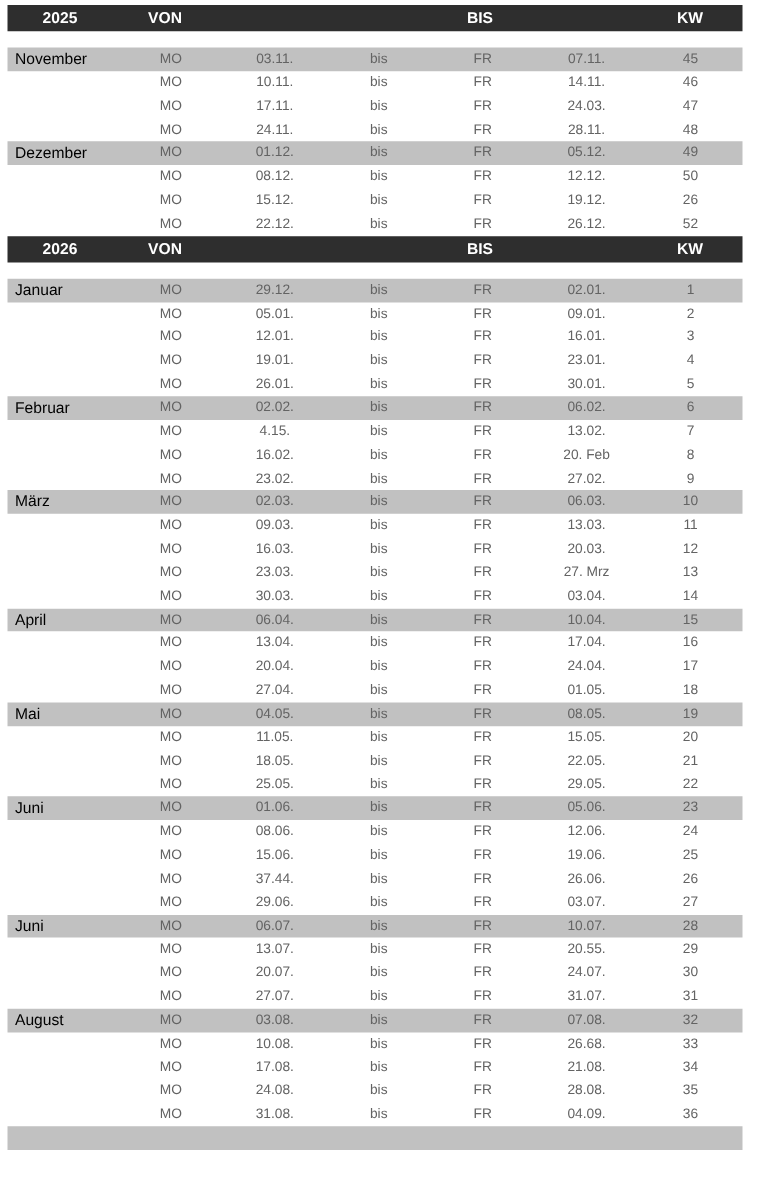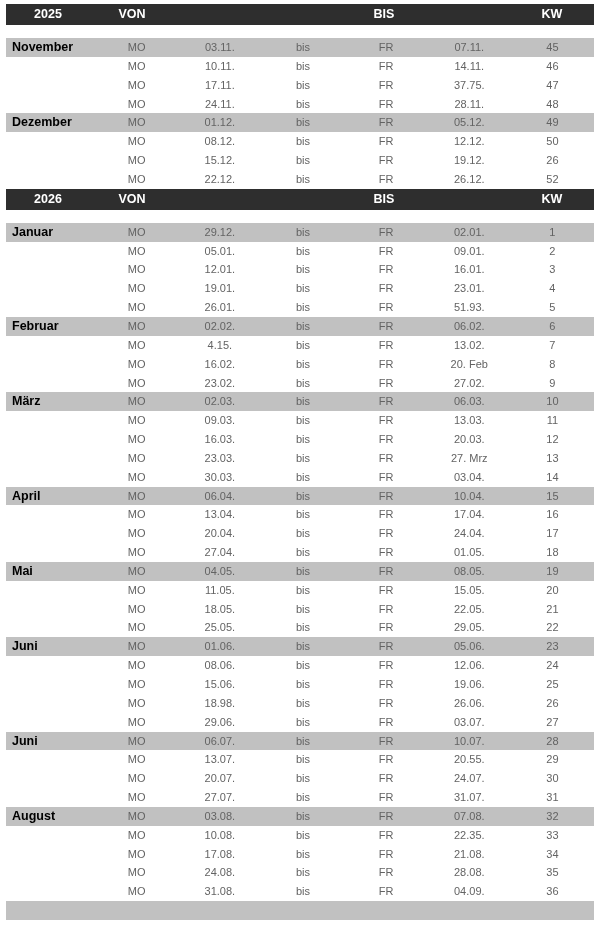--- a/index.html
+++ b/index.html
@@ -38,21 +38,21 @@
     flex: 1 1 0;
     text-align: center;
     white-space: nowrap;
     overflow: visible;
   }
   .cell.c-month {
     text-align: left;
     padding-left: 6px;
   }
   .row .c-month {
-    font-weight: bold;
+    font-weight: normal;
     color: #000000;
     font-size: 12.5px;
   }
   .header-bar .c-month { text-align: center; padding-left: 0; }
 
   .partial-band {
     height: 18.85px;
     background: var(--band-bg, #c1c1c1);
     margin: 0 7px 0 6px;
   }
@@ -90,21 +90,21 @@
     <div class="cell">FR</div>
     <div class="cell">14.11.</div>
     <div class="cell">46</div>
   </div>
         <div class="row">
     <div class="cell c-month"></div>
     <div class="cell">MO</div>
     <div class="cell">17.11.</div>
     <div class="cell">bis</div>
     <div class="cell">FR</div>
-    <div class="cell">37.75.</div>
+    <div class="cell">24.03.</div>
     <div class="cell">47</div>
   </div>
         <div class="row">
     <div class="cell c-month"></div>
     <div class="cell">MO</div>
     <div class="cell">24.11.</div>
     <div class="cell">bis</div>
     <div class="cell">FR</div>
     <div class="cell">28.11.</div>
     <div class="cell">48</div>
@@ -194,21 +194,21 @@
     <div class="cell">FR</div>
     <div class="cell">23.01.</div>
     <div class="cell">4</div>
   </div>
         <div class="row">
     <div class="cell c-month"></div>
     <div class="cell">MO</div>
     <div class="cell">26.01.</div>
     <div class="cell">bis</div>
     <div class="cell">FR</div>
-    <div class="cell">51.93.</div>
+    <div class="cell">30.01.</div>
     <div class="cell">5</div>
   </div>
         <div class="row month-start">
     <div class="cell c-month">Februar</div>
     <div class="cell">MO</div>
     <div class="cell">02.02.</div>
     <div class="cell">bis</div>
     <div class="cell">FR</div>
     <div class="cell">06.02.</div>
     <div class="cell">6</div>
@@ -380,21 +380,21 @@
     <div class="cell">MO</div>
     <div class="cell">15.06.</div>
     <div class="cell">bis</div>
     <div class="cell">FR</div>
     <div class="cell">19.06.</div>
     <div class="cell">25</div>
   </div>
         <div class="row">
     <div class="cell c-month"></div>
     <div class="cell">MO</div>
-    <div class="cell">18.98.</div>
+    <div class="cell">37.44.</div>
     <div class="cell">bis</div>
     <div class="cell">FR</div>
     <div class="cell">26.06.</div>
     <div class="cell">26</div>
   </div>
         <div class="row">
     <div class="cell c-month"></div>
     <div class="cell">MO</div>
     <div class="cell">29.06.</div>
     <div class="cell">bis</div>
@@ -446,21 +446,21 @@
     <div class="cell">FR</div>
     <div class="cell">07.08.</div>
     <div class="cell">32</div>
   </div>
         <div class="row">
     <div class="cell c-month"></div>
     <div class="cell">MO</div>
     <div class="cell">10.08.</div>
     <div class="cell">bis</div>
     <div class="cell">FR</div>
-    <div class="cell">22.35.</div>
+    <div class="cell">26.68.</div>
     <div class="cell">33</div>
   </div>
         <div class="row">
     <div class="cell c-month"></div>
     <div class="cell">MO</div>
     <div class="cell">17.08.</div>
     <div class="cell">bis</div>
     <div class="cell">FR</div>
     <div class="cell">21.08.</div>
     <div class="cell">34</div>

